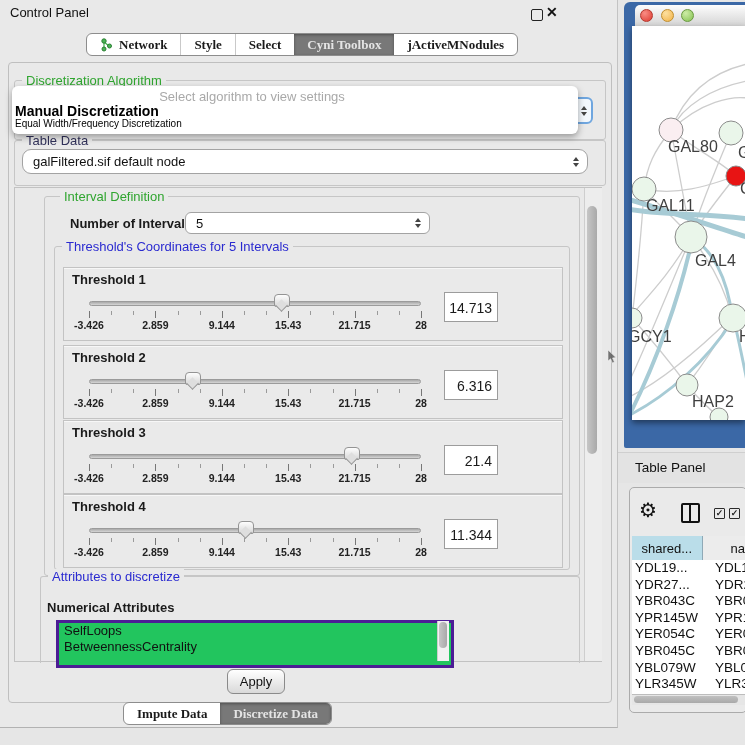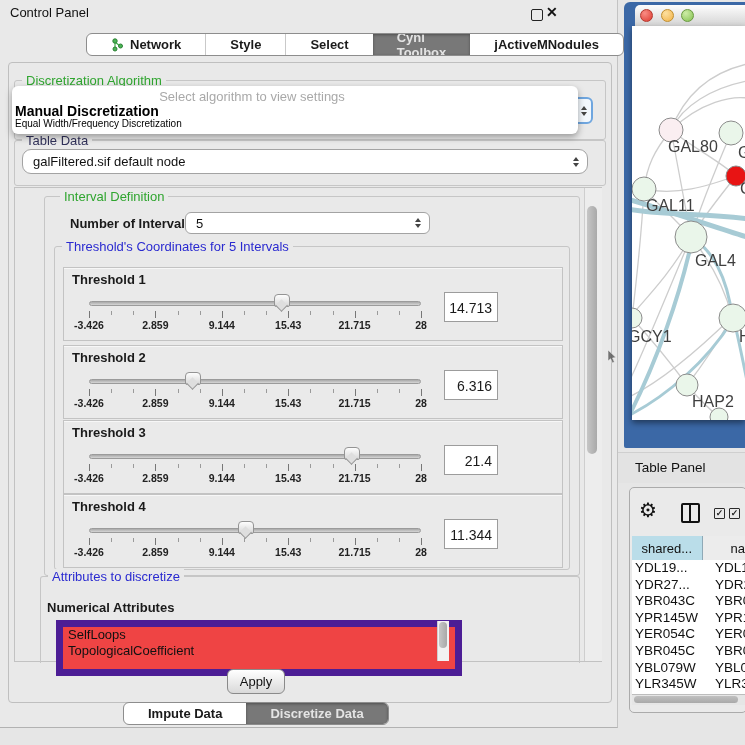--- a/index.html
+++ b/index.html
@@ -7,21 +7,21 @@
 
   
   #cpanel{position:absolute;left:0;top:0;width:617px;height:727px;background:#e9e9e9;
           border-right:1px solid #c3c3c3;border-bottom:1px solid #b2b2b2;}
   .win-title{position:absolute;left:10px;top:5px;font-size:13px;color:#111;}
   .float-btn{position:absolute;left:531px;top:9px;width:10px;height:10px;border:1.5px solid #222;border-radius:2px;background:transparent;}
   .close-btn{position:absolute;left:546px;top:4px;font-size:14px;font-weight:bold;color:#111;}
 
   
   .pill{position:absolute;display:inline-flex;background:#fff;border:1px solid #8d8d8d;border-radius:6px;overflow:hidden;height:21px;}
-  .pill .seg{display:flex;align-items:center;padding:0 24px;font-size:13px;font-weight:bold;color:#1a1a1a;border-left:1px solid #c9c9c9;}
+  .pill .seg{display:flex;align-items:center;padding:0 13px;font-size:13px;font-weight:bold;color:#1a1a1a;border-left:1px solid #c9c9c9;font-family:Liberation Serif, serif;}
   .pill .seg:first-child{border-left:none;}
   .pill .seg.sel{background:#787878;color:#e4e4e4;border-left:none;box-shadow:inset 0 1px 3px rgba(0,0,0,.35);}
   .pill .seg.after-sel{border-left:none;}
 
   
   #outerPanel{position:absolute;left:8px;top:62px;width:602px;height:639px;border:1px solid #bfbfbf;border-radius:4px;background:#e9e9e9;}
   .group{position:absolute;border:1px solid #c6c6c6;border-radius:3px;}
   .group-label{position:absolute;font-size:13px;background:#e9e9e9;padding:0 4px;white-space:nowrap;z-index:3;}
   .green{color:#2fa52f;} .blue{color:#2a2ad0;} .navy{color:#32325a;}
 
@@ -47,21 +47,21 @@
          border:1px solid #949494;border-radius:4px 4px 2px 2px;z-index:2;}
   .thumb .pt{position:absolute;left:2.2px;top:6.2px;width:8px;height:8px;transform:rotate(45deg);
          background:#dedede;border-right:1px solid #949494;border-bottom:1px solid #949494;}
   .tick{position:absolute;top:43px;width:1px;height:4px;background:#9a9a9a;}
   .tick.maj{height:7px;background:#777;}
   .ticklab{position:absolute;top:51px;width:60px;text-align:center;font-size:10.5px;font-weight:bold;color:#222;}
   .vbox{position:absolute;left:380px;top:24px;width:54px;height:30px;background:#fff;border:1px solid #9c9c9c;
         font-size:14px;line-height:30px;text-align:right;padding-right:5px;box-sizing:border-box;}
 
   
-  #attrList{position:absolute;left:56px;top:620px;width:392px;height:42px;background:#ef4444;border:7px solid #4c1d95;overflow:hidden;}
+  #attrList{position:absolute;left:56px;top:620px;width:392px;height:42px;background:#22c55e;border:3px solid #4c1d95;overflow:hidden;}
   .attr-item{height:16px;line-height:16px;font-size:13px;padding-left:5px;color:#111;}
 
   .button{position:absolute;display:flex;align-items:center;justify-content:center;
           background:linear-gradient(#ffffff,#d9d9d9);border:1px solid #8a8a8a;border-radius:6px;font-size:13px;color:#111;}
 
   
   #netwin{position:absolute;left:624px;top:2px;width:121px;height:446px;background:#3b68a6;border-top-left-radius:6px;border-bottom-left-radius:2px;}
   #nettitle{position:absolute;left:11px;top:3px;width:110px;height:21px;border-top-left-radius:5px;
             background:linear-gradient(#fdfdfd,#d4d4d4);border-bottom:1px solid #9f9f9f;}
   .light{position:absolute;top:4px;width:13px;height:13px;border-radius:50%;box-sizing:border-box;}
@@ -292,21 +292,21 @@
           <div class="vbox">11.344</div>
         </div>
       </div>
     <div class="group-label blue" style="left:62px;top:239px;">Threshold's Coordinates for 5 Intervals</div>
 
     <div class="group" style="left:40px;top:576px;width:538px;height:86px;border-bottom:none;border-radius:3px 3px 0 0;"></div>
     <div class="group-label blue" style="left:48px;top:569px;">Attributes to discretize</div>
     <div style="position:absolute;left:47px;top:600px;font-size:13px;font-weight:bold;">Numerical Attributes</div>
     <div id="attrList">
         <div class="attr-item">SelfLoops</div>
-        <div class="attr-item">TopologicalCoefficient</div>
+        <div class="attr-item">BetweennessCentrality</div>
       </div>
     <div class="vtrack" style="left:437px;top:621px;width:11px;height:40px;background:#f2f2f2;"></div>
     <div class="vthumb" style="left:439px;top:622px;width:8px;height:26px;"></div>
 
     <div class="button" style="left:227px;top:669px;width:56px;height:23px;">Apply</div>
 
     <div class="pill" style="left:123px;top:702px;">
       <div class="seg">
           <span>Impute Data</span>
         </div>

